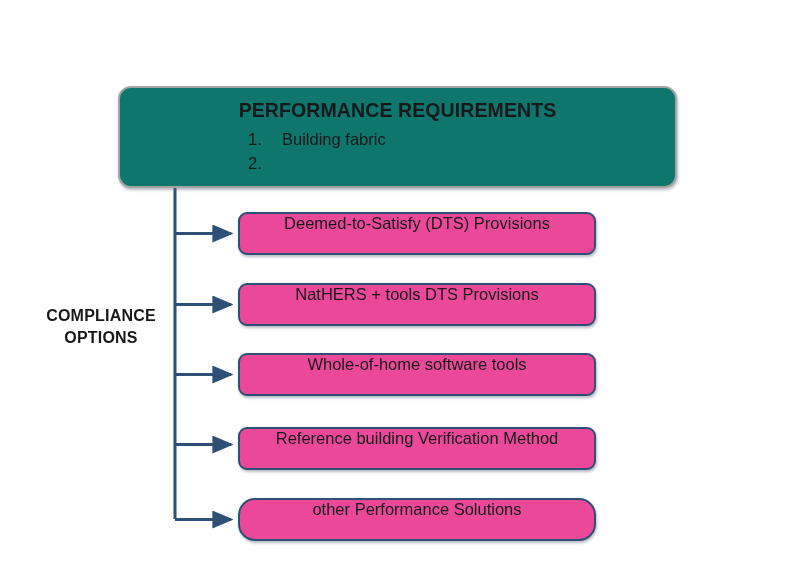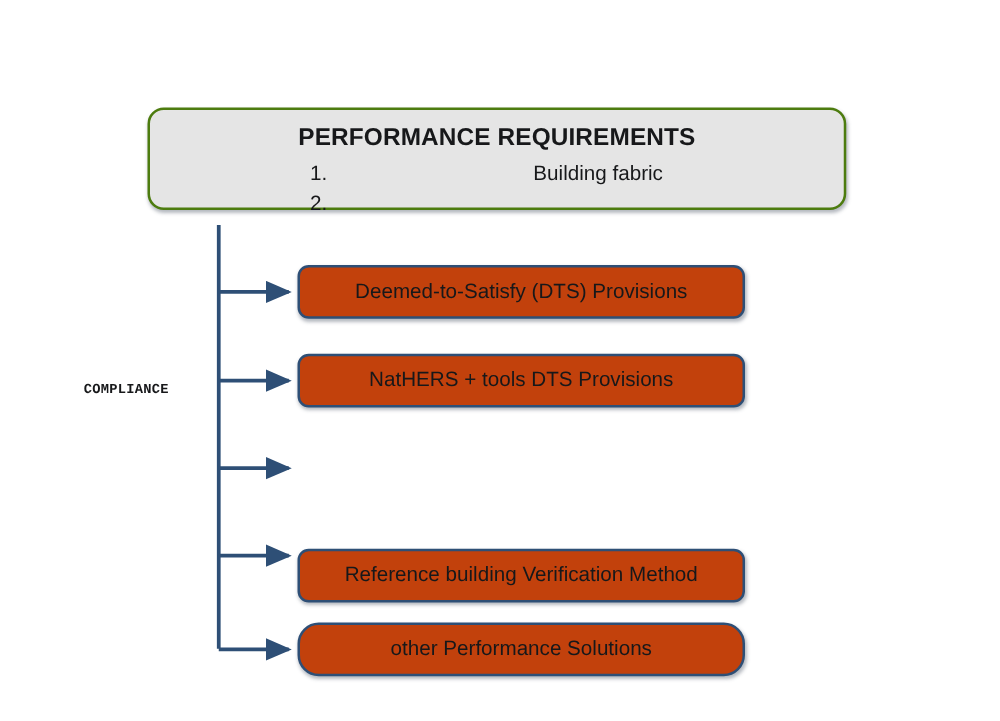--- a/index.html
+++ b/index.html
@@ -30,24 +30,24 @@
     height: 577px;
     pointer-events: none;
   }
 
   
   .header-box {
     position: absolute;
     left: 118px;
     top: 86px;
     width: 559px;
-    height: 82px;
+    height: 102px;
     box-sizing: border-box;
-    background: #e5e5e5;
-    border: 2px solid #4d7c0f;
+    background: #0f766e;
+    border: 2px solid #a3a3a3;
     border-radius: 13px;
     box-shadow: 1px 2px 3px rgba(90,100,115,0.45);
   }
 
   .header-title {
     text-align: center;
     font-weight: bold;
     font-size: 19.5px;
     letter-spacing: 0.1px;
     color: #17181a;
@@ -66,64 +66,62 @@
     color: #17181a;
     line-height: 1.42;
     padding-left: 128px;
   }
   .req-num {
     width: 34px;
     flex: 0 0 34px;
   }
   .req-label {
     flex: 1 1 auto;
-    text-align: center;
   }
 
   
   .option-box {
     position: absolute;
     left: 238px;
     width: 358px;
     height: 43px;
     box-sizing: border-box;
-    background: #c2410c;
+    background: #ec4899;
     border: 2px solid #2e4f76;
     border-radius: 9px;
     box-shadow: 1px 2px 3px rgba(90,100,115,0.45);
     display: flex;
-    align-items: center;
+    align-items: flex-start;
     justify-content: center;
   }
   .option-label {
     font-size: 16.5px;
     color: #17181a;
     text-align: center;
     line-height: 1.1;
   }
 
   .opt-0 { top: 212px; }
   .opt-1 { top: 283px; }
   .opt-2 { top: 353px; }
-  .opt-3 { top: 439px; }
+  .opt-3 { top: 427px; }
   .opt-4 { top: 498px; border-radius: 17px; }
 
   
   .side-label {
     position: absolute;
     left: 26px;
     top: 305px;
     width: 150px;
     text-align: center;
     font-weight: bold;
-    font-size: 11px;
+    font-size: 16px;
     letter-spacing: 0.2px;
     line-height: 1.35;
     color: #17181a;
-    font-family: Liberation Mono, monospace;
   }
 </style>
 </head>
 <body>
 
 <div id="canvas">
 
   <svg id="connectors" viewBox="0 0 800 577" xmlns="http://www.w3.org/2000/svg">
     <defs>
       <marker id="arrow" markerWidth="7" markerHeight="7" refX="6.2" refY="3" orient="auto" markerUnits="strokeWidth">
@@ -148,27 +146,31 @@
         <span class="req-label">Building fabric</span>
       </li>
       <li class="req-item">
         <span class="req-num">2.</span>
       </li>
     </ol>
   </div>
 
   <div class="side-label">
     <div>COMPLIANCE</div>
+    <div>OPTIONS</div>
   </div>
 
   <div class="option-box opt-0">
     <span class="option-label">Deemed-to-Satisfy (DTS) Provisions</span>
   </div>
   <div class="option-box opt-1">
     <span class="option-label">NatHERS + tools DTS Provisions</span>
+  </div>
+  <div class="option-box opt-2">
+    <span class="option-label">Whole-of-home software tools</span>
   </div>
   <div class="option-box opt-3">
     <span class="option-label">Reference building Verification Method</span>
   </div>
   <div class="option-box opt-4">
     <span class="option-label">other Performance Solutions</span>
   </div>
 
 </div>
 

